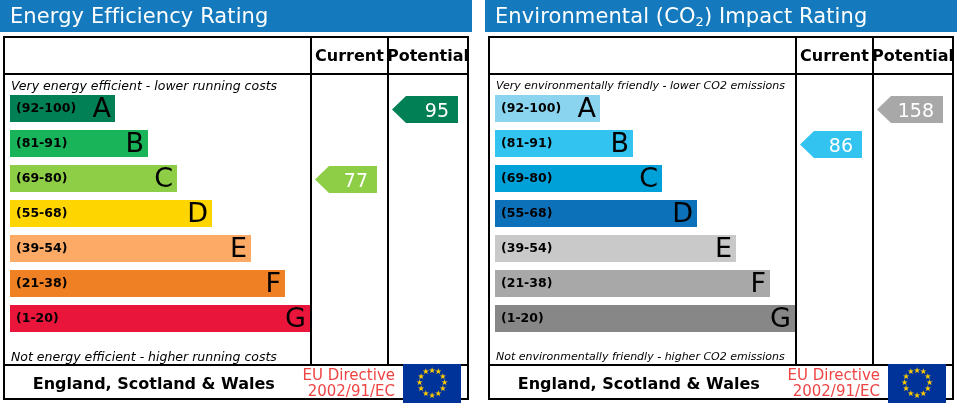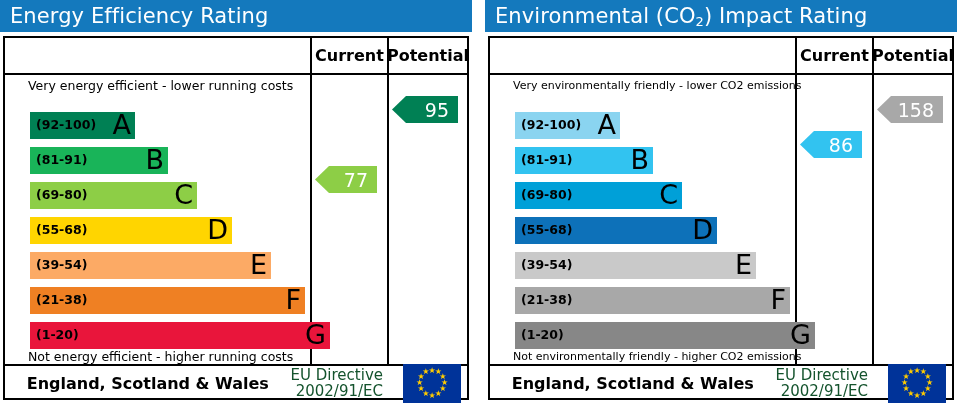--- a/index.html
+++ b/index.html
@@ -95,40 +95,39 @@
   .col-rule.r1 { left: 305px; }
   .col-rule.r2 { left: 382px; }
 
   
   .epc-caption {
     position: absolute;
     left: 0;
     width: 334px;
     height: 21px;
     font-size: 12.5px;
+    font-style: italic;
     color: #000;
     display: flex;
     align-items: center;
     padding-left: 6px;
     box-sizing: border-box;
     white-space: nowrap;
-    margin-left: 17px;
   }
   .epc-caption.top { top: 37px; }
   .epc-caption.bottom { top: 308px; }
   .epc-caption.small { font-size: 11px; }
 
   
   .epc-bands {
     position: absolute;
     left: 0;
-    top: 74px;
+    top: 57px;
     width: 273px;
     height: 247px;
-    margin-left: 20px;
   }
   .epc-band {
     position: absolute;
     left: 5px;
     height: 27px;
     box-sizing: border-box;
     display: flex;
     align-items: center;
     justify-content: space-between;
     padding: 0 4px 0 6px;
@@ -187,24 +186,24 @@
   .foot-region {
     font-size: 16px;
     font-weight: bold;
     color: #000;
     flex: 1;
     text-align: center;
     white-space: nowrap;
   }
   .foot-directive {
     font-size: 15px;
-    color: #14532d;
+    color: #ef4444;
     line-height: 1.08;
     text-align: right;
-    padding-right: 20px;
+    padding-right: 8px;
     white-space: nowrap;
   }
   .eu-flag {
     width: 58px;
     height: 39px;
     background: #003399;
     position: relative;
     margin-right: 6px;
     flex: none;
   }

